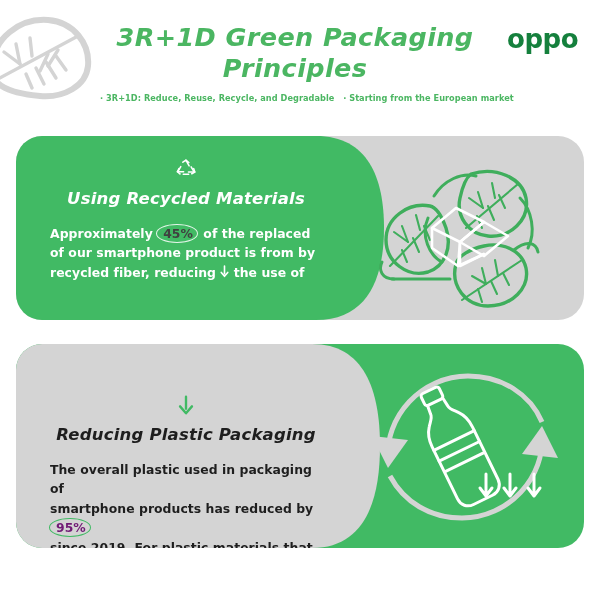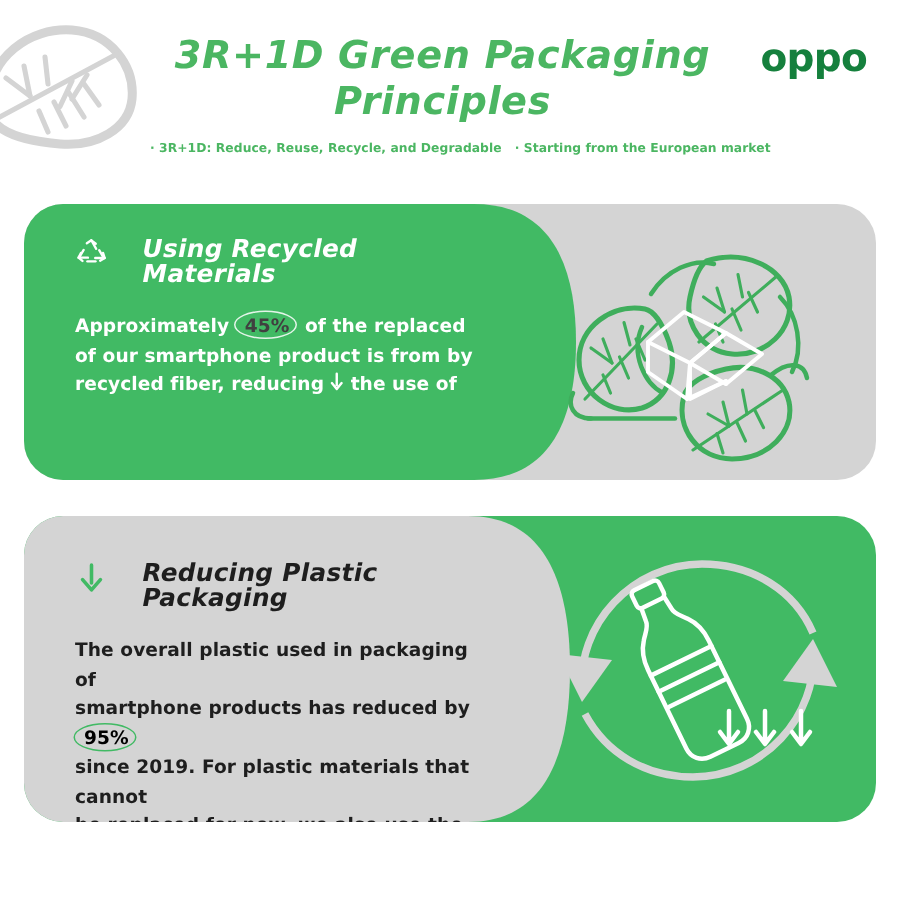--- a/index.html
+++ b/index.html
@@ -96,23 +96,24 @@
   .card-text-col {
     position: absolute;
     left: 0; top: 0;
     width: 330px;
     height: 100%;
     padding: 22px 24px 18px 34px;
   }
 
   .card-heading {
     display: flex;
-    align-items: flex-start;
-    gap: 23px;
+    align-items: center;
+    gap: 11px;
     margin-bottom: 16px;
+    flex-direction: column;
   }
 
   .head-icon { flex: none; width: 22px; height: 22px; display: block; }
 
   .card-heading-text {
     font-style: italic;
     font-weight: 700;
     font-size: 16.5px;
     letter-spacing: 0.2px;
     line-height: 1;
@@ -123,21 +124,21 @@
     line-height: 19.5px;
     font-weight: 600;
     letter-spacing: 0.05px;
   }
 
   
   #card-1 .card-heading-text,
   #card-1 .card-body { color: #ffffff; }
 
   
-  #card-2 .card-text-col { padding-top: 30px; }
+  #card-2 .card-text-col { padding-top: 30px; margin-top: 20px; }
   #card-2 .card-heading-text { color: #1E1E1E; }
   #card-2 .card-body { color: #1E1E1E; }
 
   
   .stat-chip {
     position: relative;
     display: inline-block;
     padding: 0 6px;
     white-space: nowrap;
   }
@@ -145,21 +146,21 @@
     position: absolute;
     left: -1px; top: 50%;
     width: 100%; height: 19px;
     margin-top: -9.5px;
     border-radius: 50%;
     border: 1.3px solid currentColor;
     pointer-events: none;
   }
   #card-1 .stat-chip { color: #404040; }
   #card-1 .stat-chip .ring { border-color: rgba(255,255,255,0.85); }
-  #card-2 .stat-chip { color: #000000; }
+  #card-2 .stat-chip { color: #701a75; }
   #card-2 .stat-chip .ring { border-color: #41BA64; }
 
   .inline-arrow {
     display: inline-block;
     vertical-align: -1px;
     width: 9px; height: 13px;
   }
 
   
   .illus {

